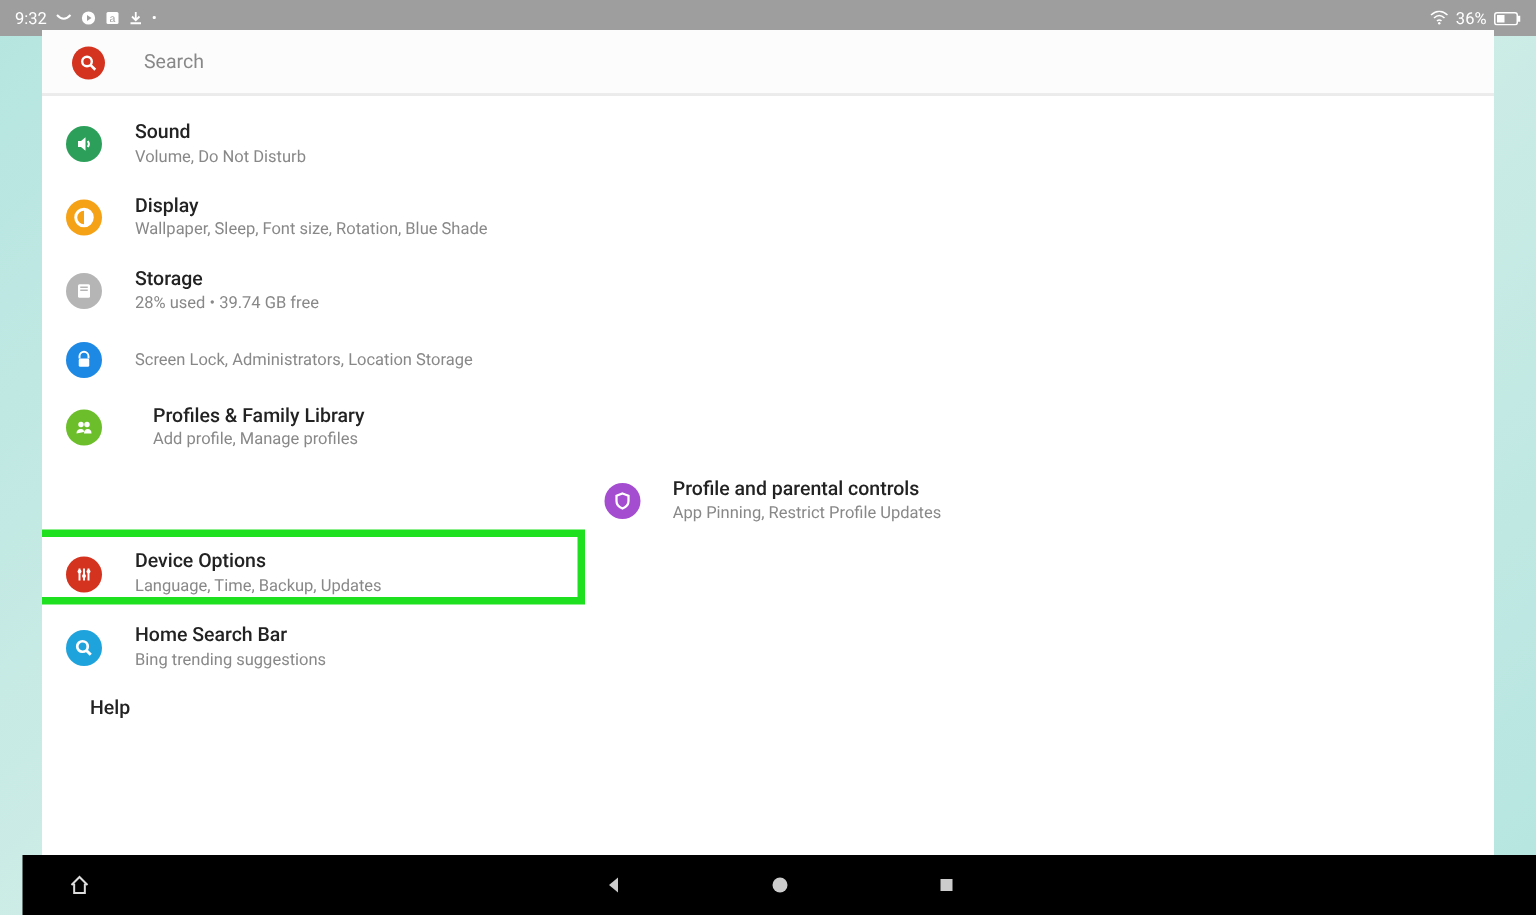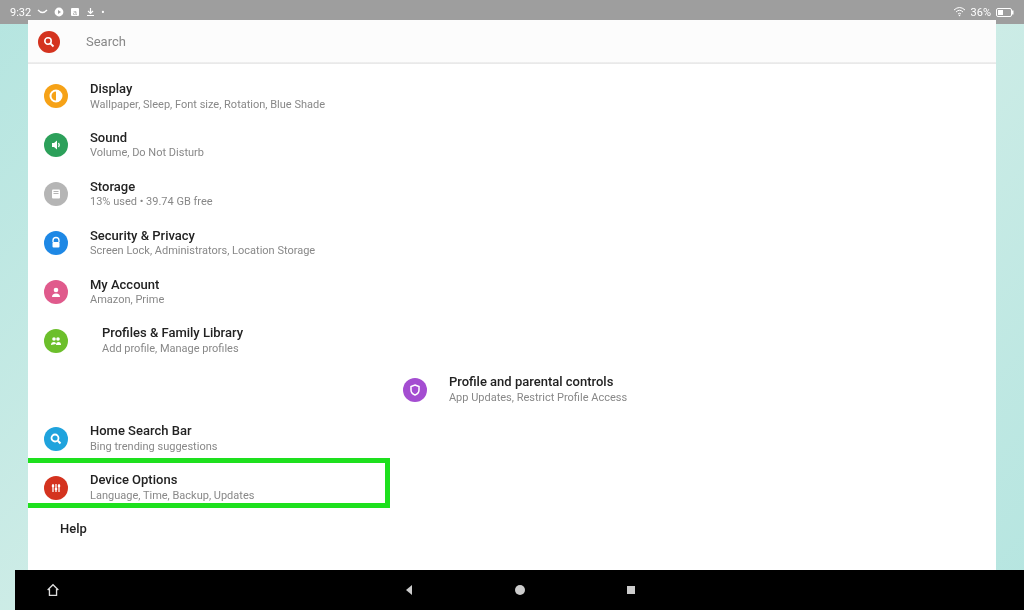--- a/index.html
+++ b/index.html
@@ -28,21 +28,21 @@
     left: 28px;
     right: 28px;
     bottom: 40px;
     background: #fff;
     overflow: hidden;
   }
   .search-row {
     height: 44px;
     display: flex;
     align-items: center;
-    padding-left: 10px;
+    padding-left: 20px;
     border-bottom: 1px solid #eee;
     position: relative;
     background:#fcfcfc;
   }
   .search-row::after{
     content:"";position:absolute;left:0;right:0;bottom:-1px;height:2px;
     background:linear-gradient(to bottom, rgba(0,0,0,0.08), rgba(0,0,0,0));
   }
   .search-icon-circle {
     width: 22px; height: 22px; border-radius: 50%;
@@ -170,78 +170,65 @@
         <svg width="12" height="12" viewBox="0 0 12 12">
             <circle cx="5" cy="5" r="3.2" stroke="#fff" stroke-width="1.6" fill="none"></circle>
             <line x1="7.6" y1="7.6" x2="10.5" y2="10.5" stroke="#fff" stroke-width="1.8"></line>
           </svg>
       </span>
       <span class="search-placeholder">Search</span>
     </div>
 
     <div class="settings-list" id="settings-list" style="position:relative;">
         <div class="setting-item" style="position: relative;">
+          <span class="setting-icon c-sound">
+            <svg width="14" height="14" viewBox="0 0 14 14">
+              <path d="M3 5 H5 L8 2.5 V11.5 L5 9 H3 Z" fill="#fff"></path>
+              <path d="M9.5 5 Q11 7 9.5 9" stroke="#fff" stroke-width="1.3" fill="none"></path>
+            </svg>
+          </span>
+          <div class="setting-text">
+            <div class="setting-title">Sound</div>
+            <div class="setting-subtitle">Volume, Do Not Disturb</div>
+          </div>
+        </div>
+        <div class="setting-item" style="position: relative;">
           <span class="setting-icon c-display">
             <svg width="14" height="14" viewBox="0 0 14 14">
               <circle cx="7" cy="7" r="5.5" fill="none" stroke="#fff" stroke-width="2"></circle>
               <path d="M7 1.5 A5.5 5.5 0 0 1 7 12.5 Z" fill="#fff"></path>
             </svg>
           </span>
           <div class="setting-text">
             <div class="setting-title">Display</div>
             <div class="setting-subtitle">Wallpaper, Sleep, Font size, Rotation, Blue Shade</div>
-          </div>
-        </div>
-        <div class="setting-item" style="position: relative;">
-          <span class="setting-icon c-sound">
-            <svg width="14" height="14" viewBox="0 0 14 14">
-              <path d="M3 5 H5 L8 2.5 V11.5 L5 9 H3 Z" fill="#fff"></path>
-              <path d="M9.5 5 Q11 7 9.5 9" stroke="#fff" stroke-width="1.3" fill="none"></path>
-            </svg>
-          </span>
-          <div class="setting-text">
-            <div class="setting-title">Sound</div>
-            <div class="setting-subtitle">Volume, Do Not Disturb</div>
           </div>
         </div>
         <div class="setting-item" style="position: relative;">
           <span class="setting-icon c-storage">
             <svg width="14" height="14" viewBox="0 0 14 14">
               <rect x="3" y="2.5" width="8" height="9" rx="1" fill="#fff"></rect>
               <rect x="4.5" y="4" width="5" height="1" fill="#b5b5b5"></rect>
               <rect x="4.5" y="6" width="5" height="1" fill="#b5b5b5"></rect>
             </svg>
           </span>
           <div class="setting-text">
             <div class="setting-title">Storage</div>
-            <div class="setting-subtitle">13% used • 39.74 GB free</div>
+            <div class="setting-subtitle">28% used • 39.74 GB free</div>
           </div>
         </div>
         <div class="setting-item" style="position: relative;">
           <span class="setting-icon c-security">
             <svg width="14" height="14" viewBox="0 0 14 14">
               <path d="M4 6 V4.5 A3 3 0 0 1 10 4.5 V6" stroke="#fff" stroke-width="1.3" fill="none"></path>
               <rect x="3.5" y="6" width="7" height="5.5" rx="1" fill="#fff"></rect>
             </svg>
           </span>
           <div class="setting-text">
-            <div class="setting-title">Security &amp; Privacy</div>
             <div class="setting-subtitle">Screen Lock, Administrators, Location Storage</div>
-          </div>
-        </div>
-        <div class="setting-item" style="position: relative;">
-          <span class="setting-icon c-account">
-            <svg width="14" height="14" viewBox="0 0 14 14">
-              <circle cx="7" cy="5" r="2.3" fill="#fff"></circle>
-              <path d="M3 12 Q3 8.5 7 8.5 Q11 8.5 11 12 Z" fill="#fff"></path>
-            </svg>
-          </span>
-          <div class="setting-text">
-            <div class="setting-title">My Account</div>
-            <div class="setting-subtitle">Amazon, Prime</div>
           </div>
         </div>
         <div class="setting-item" style="position: relative; gap: 12px;">
           <span class="setting-icon c-profiles">
             <svg width="14" height="14" viewBox="0 0 14 14">
               <circle cx="5" cy="5" r="1.8" fill="#fff"></circle>
               <circle cx="9" cy="5" r="1.8" fill="#fff"></circle>
               <path d="M2 11 Q2 8 5 8 Q7 8 7 10" fill="#fff"></path>
               <path d="M7 11 Q7 8 9.5 8 Q12 8 12 11 Z" fill="#fff"></path>
             </svg>
@@ -252,51 +239,51 @@
           </div>
         </div>
         <div class="setting-item" style="position: relative; justify-content: center;">
           <span class="setting-icon c-parental">
             <svg width="14" height="14" viewBox="0 0 14 14">
               <path d="M7 2 L11 3.5 V7 Q11 10.5 7 12 Q3 10.5 3 7 V3.5 Z" fill="none" stroke="#fff" stroke-width="1.5"></path>
             </svg>
           </span>
           <div class="setting-text">
             <div class="setting-title">Profile and parental controls</div>
-            <div class="setting-subtitle">App Updates, Restrict Profile Access</div>
-          </div>
-        </div>
-        <div class="setting-item" style="position: relative;">
-          <span class="setting-icon c-homesearch">
-            <svg width="14" height="14" viewBox="0 0 14 14">
-              <circle cx="6" cy="6" r="3.5" stroke="#fff" stroke-width="1.8" fill="none"></circle>
-              <line x1="8.8" y1="8.8" x2="11.5" y2="11.5" stroke="#fff" stroke-width="2"></line>
-            </svg>
-          </span>
-          <div class="setting-text">
-            <div class="setting-title">Home Search Bar</div>
-            <div class="setting-subtitle">Bing trending suggestions</div>
+            <div class="setting-subtitle">App Pinning, Restrict Profile Updates</div>
           </div>
         </div>
         <div class="setting-item" style="position: relative;">
           <span class="setting-icon c-device">
             <svg width="14" height="14" viewBox="0 0 14 14">
               <line x1="4" y1="3" x2="4" y2="11" stroke="#fff" stroke-width="1.3"></line>
               <line x1="7" y1="3" x2="7" y2="11" stroke="#fff" stroke-width="1.3"></line>
               <line x1="10" y1="3" x2="10" y2="11" stroke="#fff" stroke-width="1.3"></line>
               <circle cx="4" cy="5" r="1.3" fill="#fff"></circle>
               <circle cx="7" cy="8" r="1.3" fill="#fff"></circle>
               <circle cx="10" cy="5" r="1.3" fill="#fff"></circle>
             </svg>
           </span>
           <div class="setting-text">
             <div class="setting-title">Device Options</div>
             <div class="setting-subtitle">Language, Time, Backup, Updates</div>
           </div>
           <div class="highlight-box" style="top: -5px;"></div>
+        </div>
+        <div class="setting-item" style="position: relative;">
+          <span class="setting-icon c-homesearch">
+            <svg width="14" height="14" viewBox="0 0 14 14">
+              <circle cx="6" cy="6" r="3.5" stroke="#fff" stroke-width="1.8" fill="none"></circle>
+              <line x1="8.8" y1="8.8" x2="11.5" y2="11.5" stroke="#fff" stroke-width="2"></line>
+            </svg>
+          </span>
+          <div class="setting-text">
+            <div class="setting-title">Home Search Bar</div>
+            <div class="setting-subtitle">Bing trending suggestions</div>
+          </div>
         </div>
         <div class="setting-item" style="position: relative;">
           <div class="setting-text">
             <div class="setting-title">Help</div>
           </div>
         </div>
       </div>
   </div>
 
   <div class="nav-bar">

